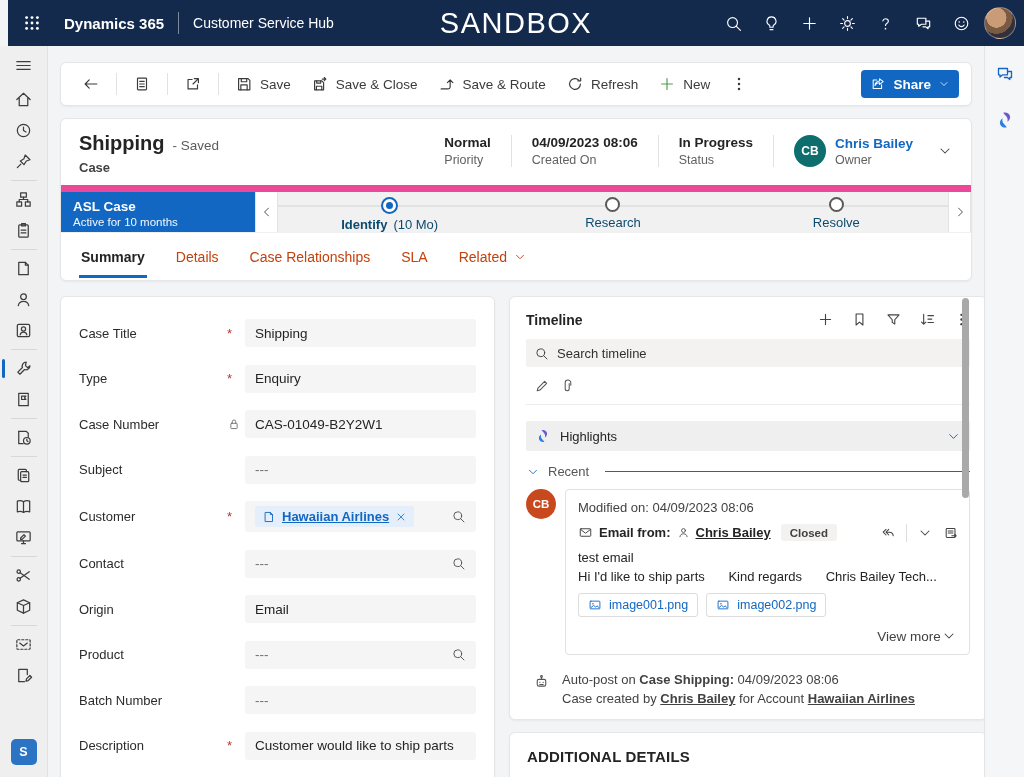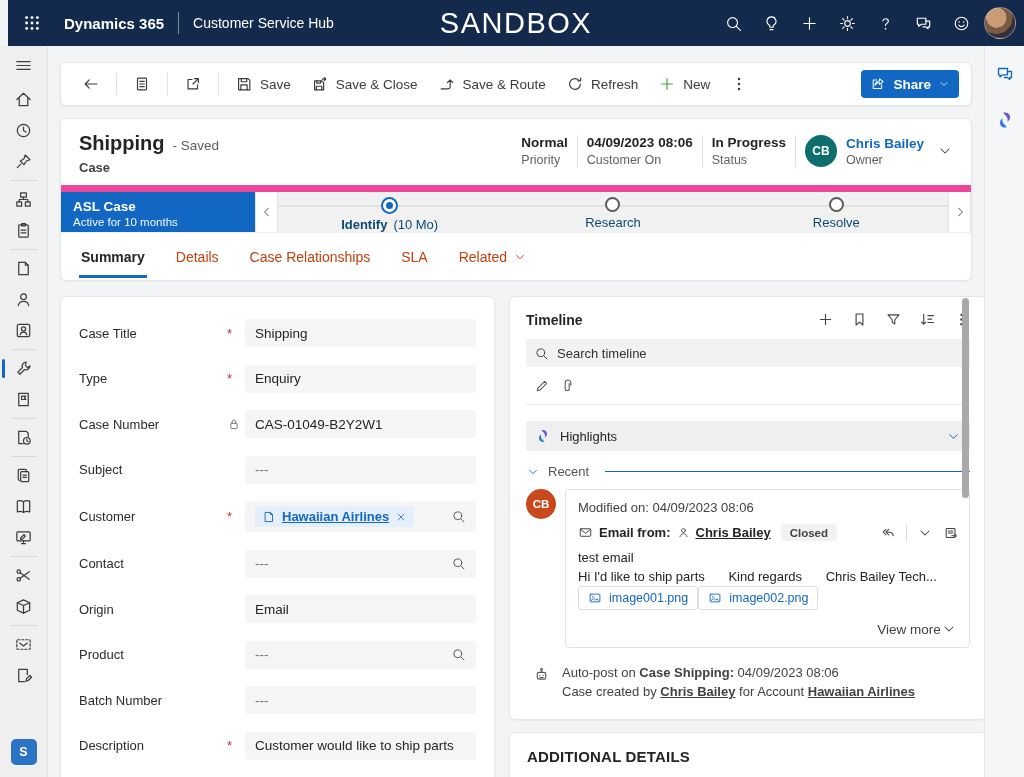--- a/index.html
+++ b/index.html
@@ -48,21 +48,21 @@
   .sharebtn{background:#1267c2;color:#fff;font-weight:600;padding:6px 12px;border-radius:4px}
   .sharebtn .ic{width:16px;height:16px}
 
   
   .headercard{margin-top:12px;overflow:hidden}
   .titlerow{display:flex;justify-content:space-between;align-items:flex-start;padding:13px 18px 10px 18px}
   .titleline{display:flex;align-items:baseline;gap:8px}
   .rtitle{font-size:20px;font-weight:700}
   .savedtag{font-size:13.5px;color:#5c5c5c}
   .entity{font-size:13px;color:#424242;margin-top:5px;font-weight:600}
-  .tright{display:flex;align-items:center;gap:9px;padding-top:3px}
+  .tright{display:flex;align-items:center;gap:20px;padding-top:3px}
   .stat{text-align:left;white-space:nowrap}
   .stat .v{font-size:13.5px;font-weight:700}
   .stat .l{font-size:12.5px;color:#616161;margin-top:3px}
   .statdiv{width:1px;height:32px;background:#e1e1e1}
   .ownerbox{display:flex;align-items:center;gap:9px}
   .avteal{width:32px;height:32px;border-radius:50%;background:#0e6e6e;color:#fff;font-size:12px;font-weight:700;display:flex;align-items:center;justify-content:center}
   .ownercol .nm{color:#1267c2;font-weight:700;font-size:13.5px;cursor:pointer}
   .ownercol .l{font-size:12.5px;color:#616161;margin-top:2px}
   .hdrchev{color:#424242;margin-left:4px}
 
@@ -134,21 +134,21 @@
   .fromline .ic{width:15px;height:15px;color:#424242}
   .fromline .k{font-weight:700}
   .sender{font-weight:700;text-decoration:underline;cursor:pointer}
   .pill{background:#f3f2f1;border-radius:3px;padding:2.5px 9px;font-size:11.5px;font-weight:600;color:#424242;margin-left:4px}
   .cardicons{position:absolute;top:34px;right:10px;display:flex;align-items:center;gap:10px;color:#424242}
   .cardicons .ic{width:16px;height:16px}
   .cardicons .sep{width:1px;height:18px;background:#ddd}
   .subjline{margin-top:9px;font-size:13px}
   .bodyline{margin-top:4px;font-size:13px;white-space:nowrap;overflow:hidden}
   .bodyline span{margin-right:20px}
-  .chips{margin-top:2px;display:flex;}
+  .chips{margin-top:9px;display:flex;gap:8px}
   .achip{display:flex;align-items:center;gap:7px;border:1px solid #dcdcdc;border-radius:3px;padding:4px 9px;color:#1267c2;font-size:12.5px;cursor:pointer}
   .achip .ic{width:14px;height:14px}
   .viewmore{margin-top:11px;display:flex;align-items:center;justify-content:flex-end;color:#424242;font-size:13.5px;cursor:pointer}
   .viewmore .ic{width:16px;height:16px}
 
   .autopost{margin-top:17px;display:flex;gap:12px;padding:0 4px 0 7px;color:#424242;font-size:13px}
   .autopost .ic{width:17px;height:17px;color:#555;margin-top:1px}
   .apline2{margin-top:4px}
   .aplink{font-weight:600;text-decoration:underline;cursor:pointer}
   .apb{font-weight:700}
@@ -636,21 +636,21 @@
         <div class="entity">Case</div>
       </div>
       <div class="tright">
         <div class="stat">
           <div class="v">Normal</div>
           <div class="l">Priority</div>
         </div>
         <div class="statdiv"></div>
         <div class="stat">
           <div class="v">04/09/2023 08:06</div>
-          <div class="l">Customer On</div>
+          <div class="l">Created On</div>
         </div>
         <div class="statdiv"></div>
         <div class="stat">
           <div class="v">In Progress</div>
           <div class="l">Status</div>
         </div>
         <div class="statdiv"></div>
         <div class="ownerbox">
           <div class="avteal">CB</div>
           <div class="ownercol">

